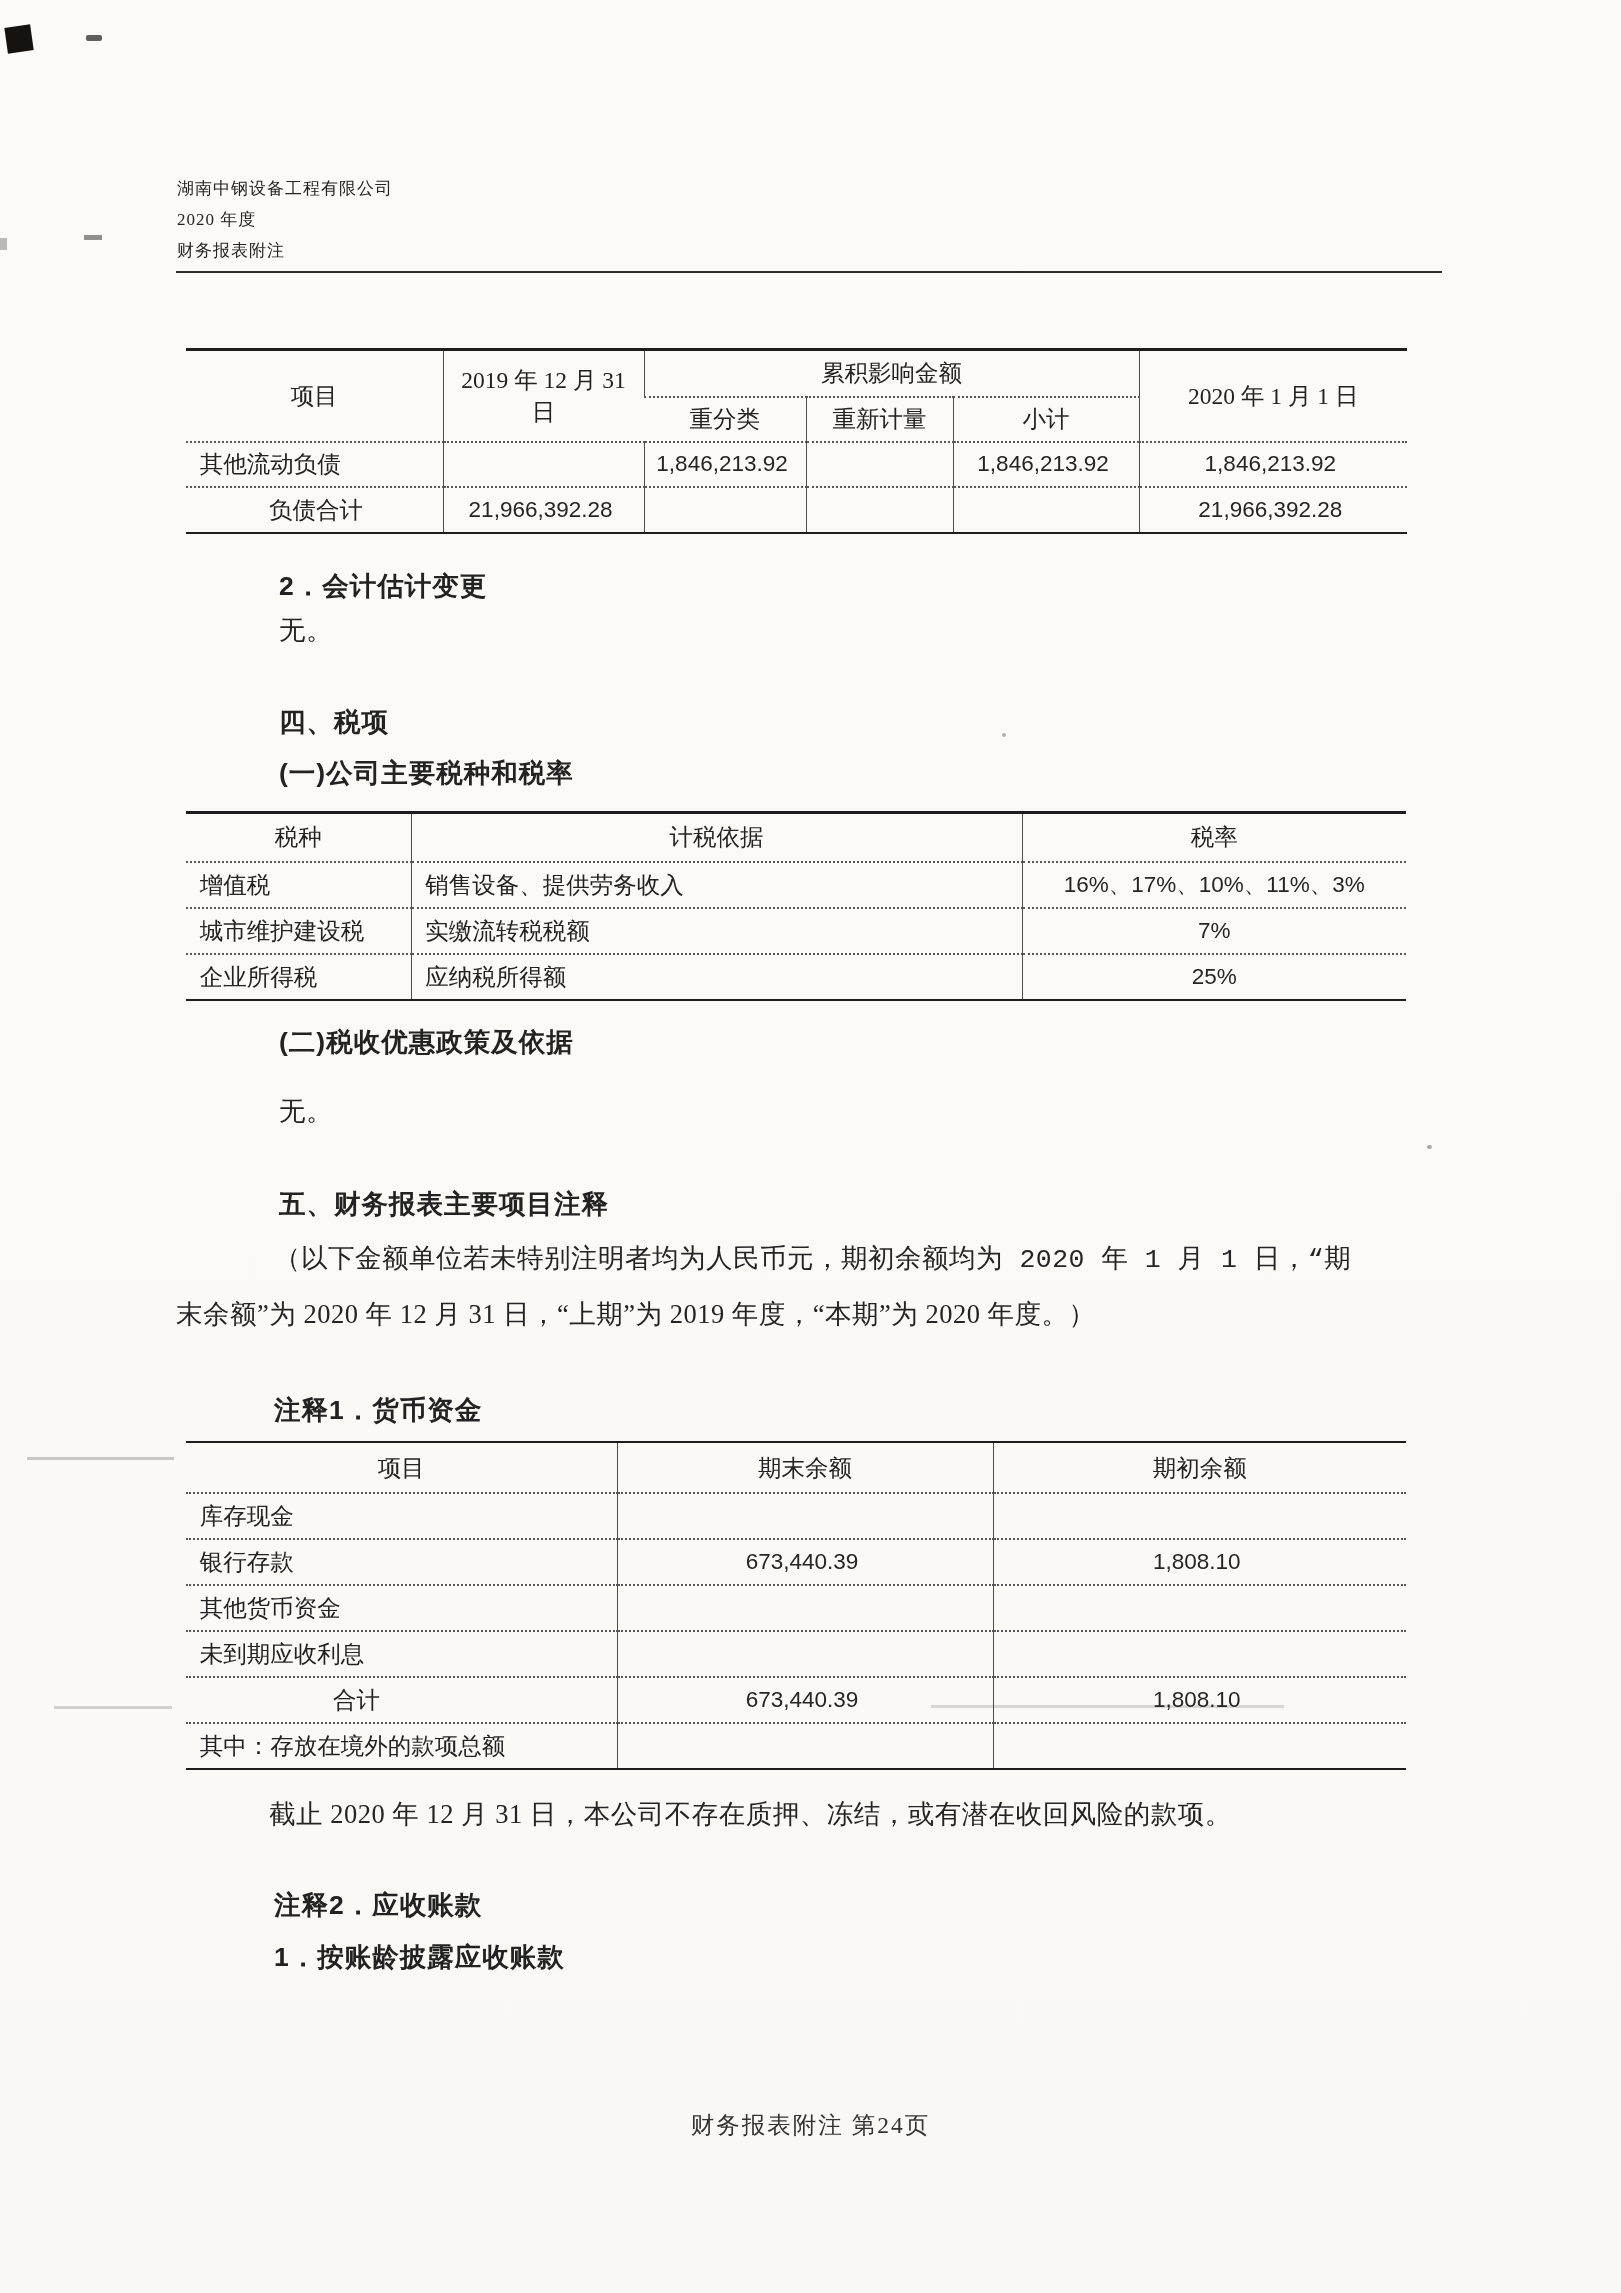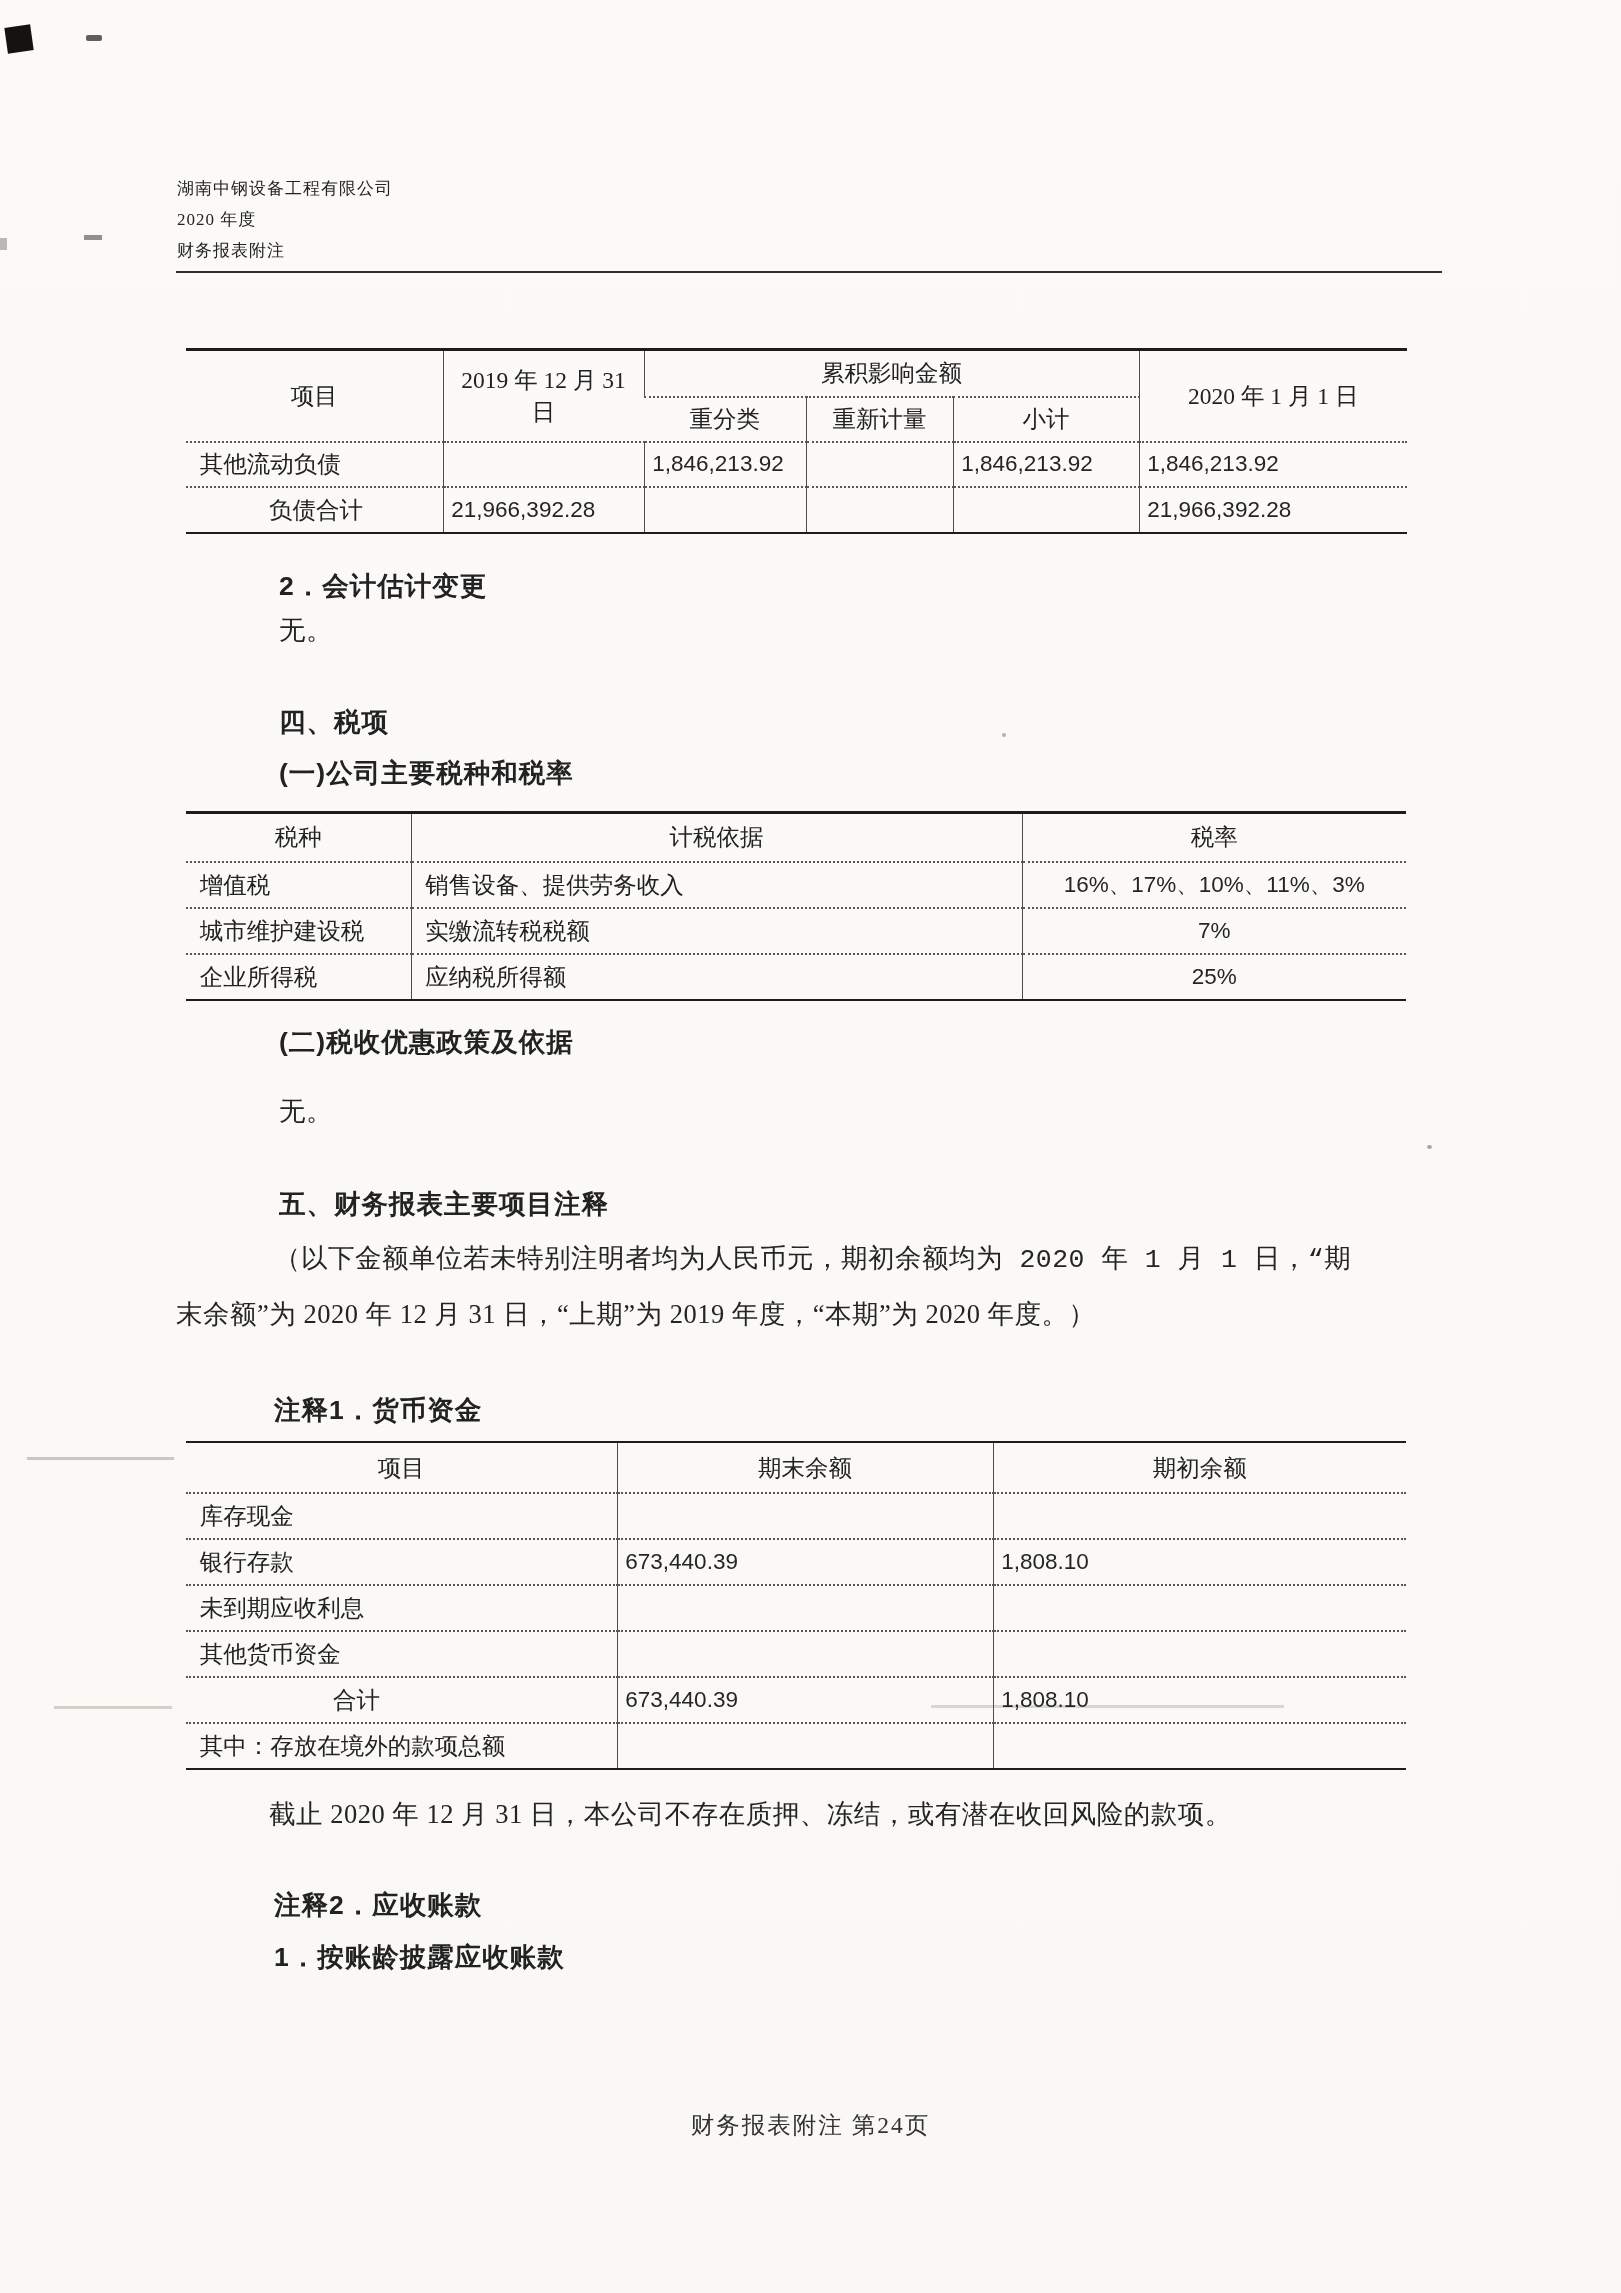--- a/index.html
+++ b/index.html
@@ -25,21 +25,21 @@
     width:1220px;
     border-top:3.9px solid #1d1d1d; border-bottom:2.9px solid #1d1d1d;
     font-size:23.5px; color:#222;
   }
   table.tbl th { font-weight:normal; text-align:center; padding:0 7.8px; }
   table.tbl td { padding:0 7.8px; }
   table.tbl th, table.tbl td { border-left:1px solid #4c4c4c; overflow:hidden; }
   table.tbl th:first-child, table.tbl td:first-child { border-left:none; }
   .bb { border-bottom:2px dotted #575757; }
   .cell-left  { text-align:left;  padding-left:13.7px !important; }
-  .cell-right { text-align:left; padding-right:13.7px !important; }
+  .cell-right { text-align:center; padding-right:13.7px !important; }
   .cell-center{ text-align:center; }
   .indent-85  { padding-left:83px  !important; }
   .indent-150 { padding-left:147px !important; }
   .num { font-family:"Liberation Sans","DejaVu Sans",sans-serif; font-size:22.5px; color:#252525; }
 
   
   .hd {
     font-family:"Liberation Sans","DejaVu Sans",sans-serif;
     font-weight:700; font-size:26.5px; color:#222; letter-spacing:1px;
     white-space:nowrap;
@@ -177,26 +177,26 @@
       <td class="bb cell-left">库存现金</td>
       <td class="bb cell-right num"></td>
       <td class="bb cell-right num"></td>
     </tr>
     <tr style="height:46px">
       <td class="bb cell-left">银行存款</td>
       <td class="bb cell-right num">673,440.39</td>
       <td class="bb cell-right num">1,808.10</td>
     </tr>
     <tr style="height:46px">
+      <td class="bb cell-left">其他货币资金</td>
+      <td class="bb cell-right num"></td>
+      <td class="bb cell-right num"></td>
+    </tr>
+    <tr style="height:46px">
       <td class="bb cell-left">未到期应收利息</td>
-      <td class="bb cell-right num"></td>
-      <td class="bb cell-right num"></td>
-    </tr>
-    <tr style="height:46px">
-      <td class="bb cell-left">其他货币资金</td>
       <td class="bb cell-right num"></td>
       <td class="bb cell-right num"></td>
     </tr>
     <tr style="height:46px">
       <td class="bb cell-left indent-150">合计</td>
       <td class="bb cell-right num">673,440.39</td>
       <td class="bb cell-right num">1,808.10</td>
     </tr>
     <tr style="height:46px">
       <td class="cell-left">其中：存放在境外的款项总额</td>

